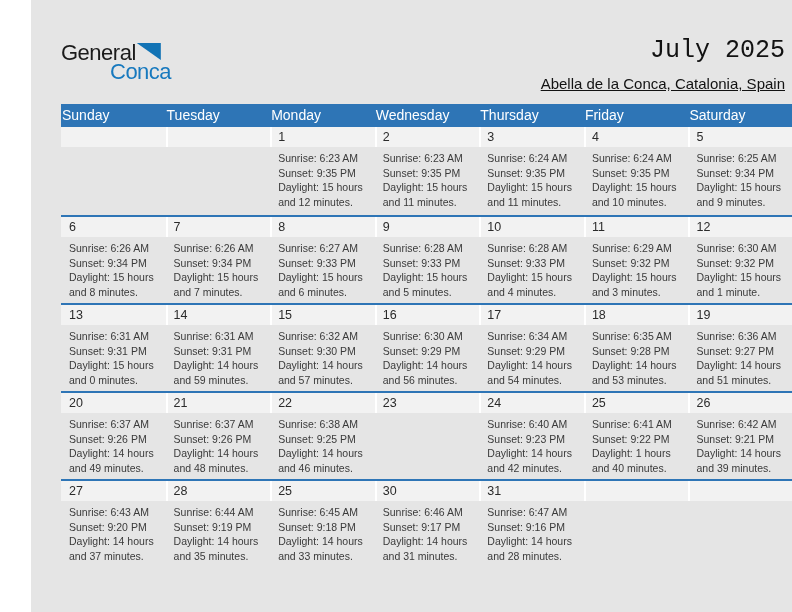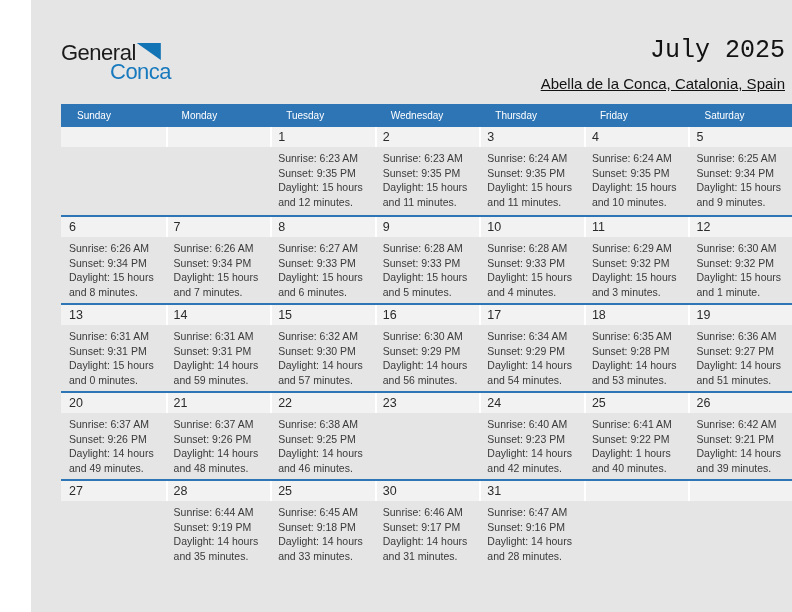--- a/index.html
+++ b/index.html
@@ -24,21 +24,21 @@
   .tri{width:24px;height:17px;background:var(--tri);clip-path:polygon(0 0,100% 0,100% 100%);margin-left:1px;margin-top:1px;}
   .logo-blue{font-size:22px;color:var(--brandblue);letter-spacing:-0.5px;line-height:1;margin-left:49px;margin-top:-3px;}
 
   
   .title{position:absolute;top:36px;right:30px;font-size:25px;color:#121212;font-family:Liberation Mono, monospace;}
   .subtitle{position:absolute;top:75px;right:30px;font-size:15px;color:#121212;text-decoration:underline;}
 
   
   .calendar{position:absolute;left:30px;top:104px;width:732px;}
   .weekhead{display:flex;background:var(--headbg);height:23px;}
-  .hcell{flex:1;color:#ffffff;font-size:10px;line-height:23px;padding-left:16px;box-sizing:border-box;overflow:hidden;}
+  .hcell{flex:1;color:#ffffff;font-size:14px;line-height:23px;padding-left:1px;box-sizing:border-box;overflow:hidden;}
   .week{display:flex;height:88px;box-sizing:border-box;}
   .week.bordered{border-top:2px solid var(--divider);}
   .cell{flex:1;box-sizing:border-box;overflow:hidden;}
   .daynum{height:20px;background:var(--strip);font-size:12.5px;color:#2b2b2b;line-height:20px;padding-left:8px;box-sizing:border-box;}
   .cell + .cell .daynum{border-left:2px solid #ffffff;padding-left:6px;}
   .cellbody{padding:4px 5px 0 8px;font-size:10.5px;color:#3a3a3a;line-height:14.5px;}
 </style>
 </head>
 <body>
 
@@ -51,22 +51,22 @@
     </div>
     <div class="logo-blue">Conca</div>
   </div>
 
   <div class="title">July 2025</div>
   <div class="subtitle">Abella de la Conca, Catalonia, Spain</div>
 
   <div class="calendar">
     <div class="weekhead">
         <div class="hcell">Sunday</div>
+        <div class="hcell">Tuesday</div>
         <div class="hcell">Monday</div>
-        <div class="hcell">Tuesday</div>
         <div class="hcell">Wednesday</div>
         <div class="hcell">Thursday</div>
         <div class="hcell">Friday</div>
         <div class="hcell">Saturday</div>
       </div>
     <div>
         <div class="week">
           <div class="cell">
             <div class="daynum"></div>
           </div>
@@ -279,20 +279,25 @@
             <div class="cellbody">
               <div class="line">Sunrise: 6:42 AM</div>
               <div class="line">Sunset: 9:21 PM</div>
               <div class="line">Daylight: 14 hours and 39 minutes.</div>
             </div>
           </div>
         </div>
         <div class="week bordered">
           <div class="cell">
             <div class="daynum">27</div>
+            <div class="cellbody">
+              <div class="line">Sunrise: 6:43 AM</div>
+              <div class="line">Sunset: 9:20 PM</div>
+              <div class="line">Daylight: 14 hours and 37 minutes.</div>
+            </div>
           </div>
           <div class="cell">
             <div class="daynum">28</div>
             <div class="cellbody">
               <div class="line">Sunrise: 6:44 AM</div>
               <div class="line">Sunset: 9:19 PM</div>
               <div class="line">Daylight: 14 hours and 35 minutes.</div>
             </div>
           </div>
           <div class="cell">

